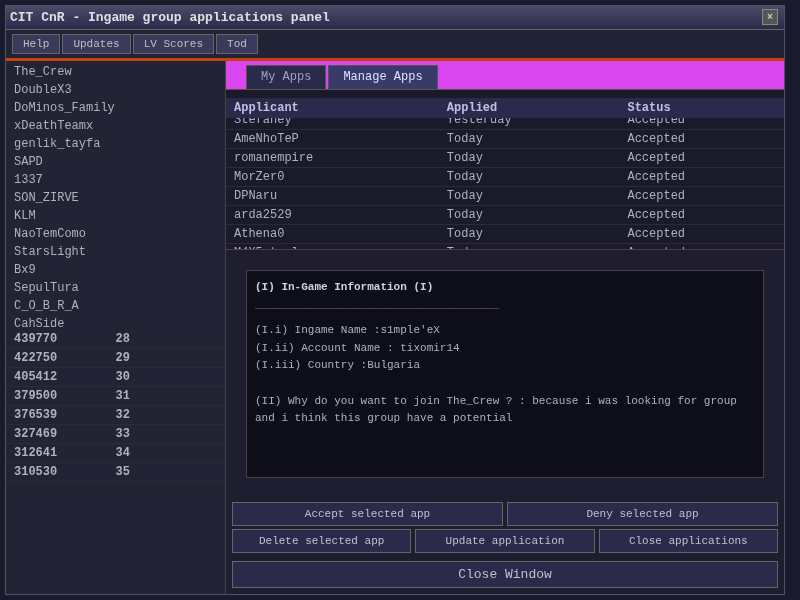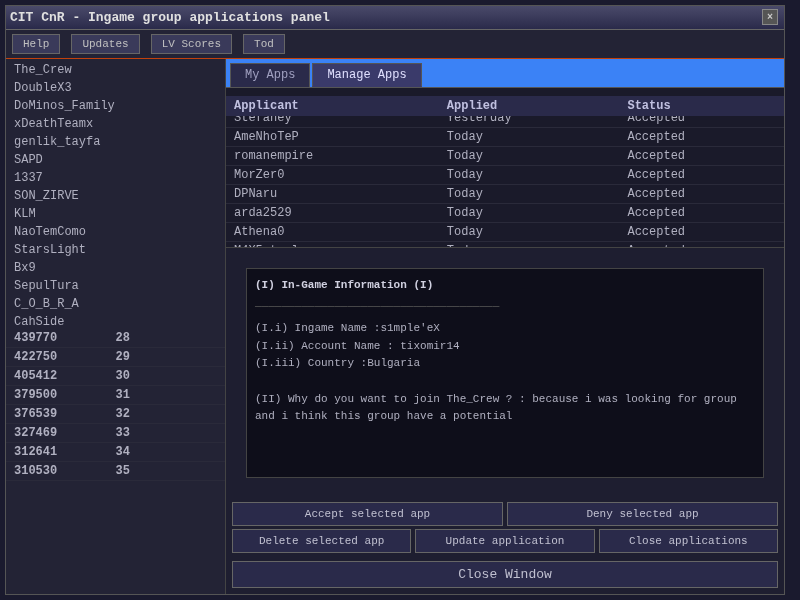--- a/index.html
+++ b/index.html
@@ -47,24 +47,24 @@
       cursor: pointer;
       font-size: 10px;
       display: flex;
       align-items: center;
       justify-content: center;
     }
 
     
     .toolbar {
       display: flex;
-      gap: 11px;
+      gap: 2px;
       padding: 4px 6px;
       background: #232335;
-      border-bottom: 1px solid #c2410c;
+      border-bottom: 3px solid #c2410c;
     }
 
     .toolbar-btn {
       padding: 3px 10px;
       background: #3a3a5a;
       border: 1px solid #666;
       color: #c0c0c0;
       cursor: pointer;
       font-size: 11px;
       font-family: 'Courier New', monospace;
@@ -111,24 +111,24 @@
     .right-panel {
       flex: 1;
       display: flex;
       flex-direction: column;
       background: #1e1e30;
     }
 
     
     .tabs {
       display: flex;
-      background: #3b82f6;
+      background: #d946ef;
       border-bottom: 1px solid #555;
       padding-top: 4px;
-      padding-left: 4px;
+      padding-left: 20px;
     }
 
     .tab {
       padding: 4px 14px;
       cursor: pointer;
       border: 1px solid #555;
       border-bottom: none;
       margin-right: 2px;
       background: #2a2a4a;
       color: #a0a0c0;

